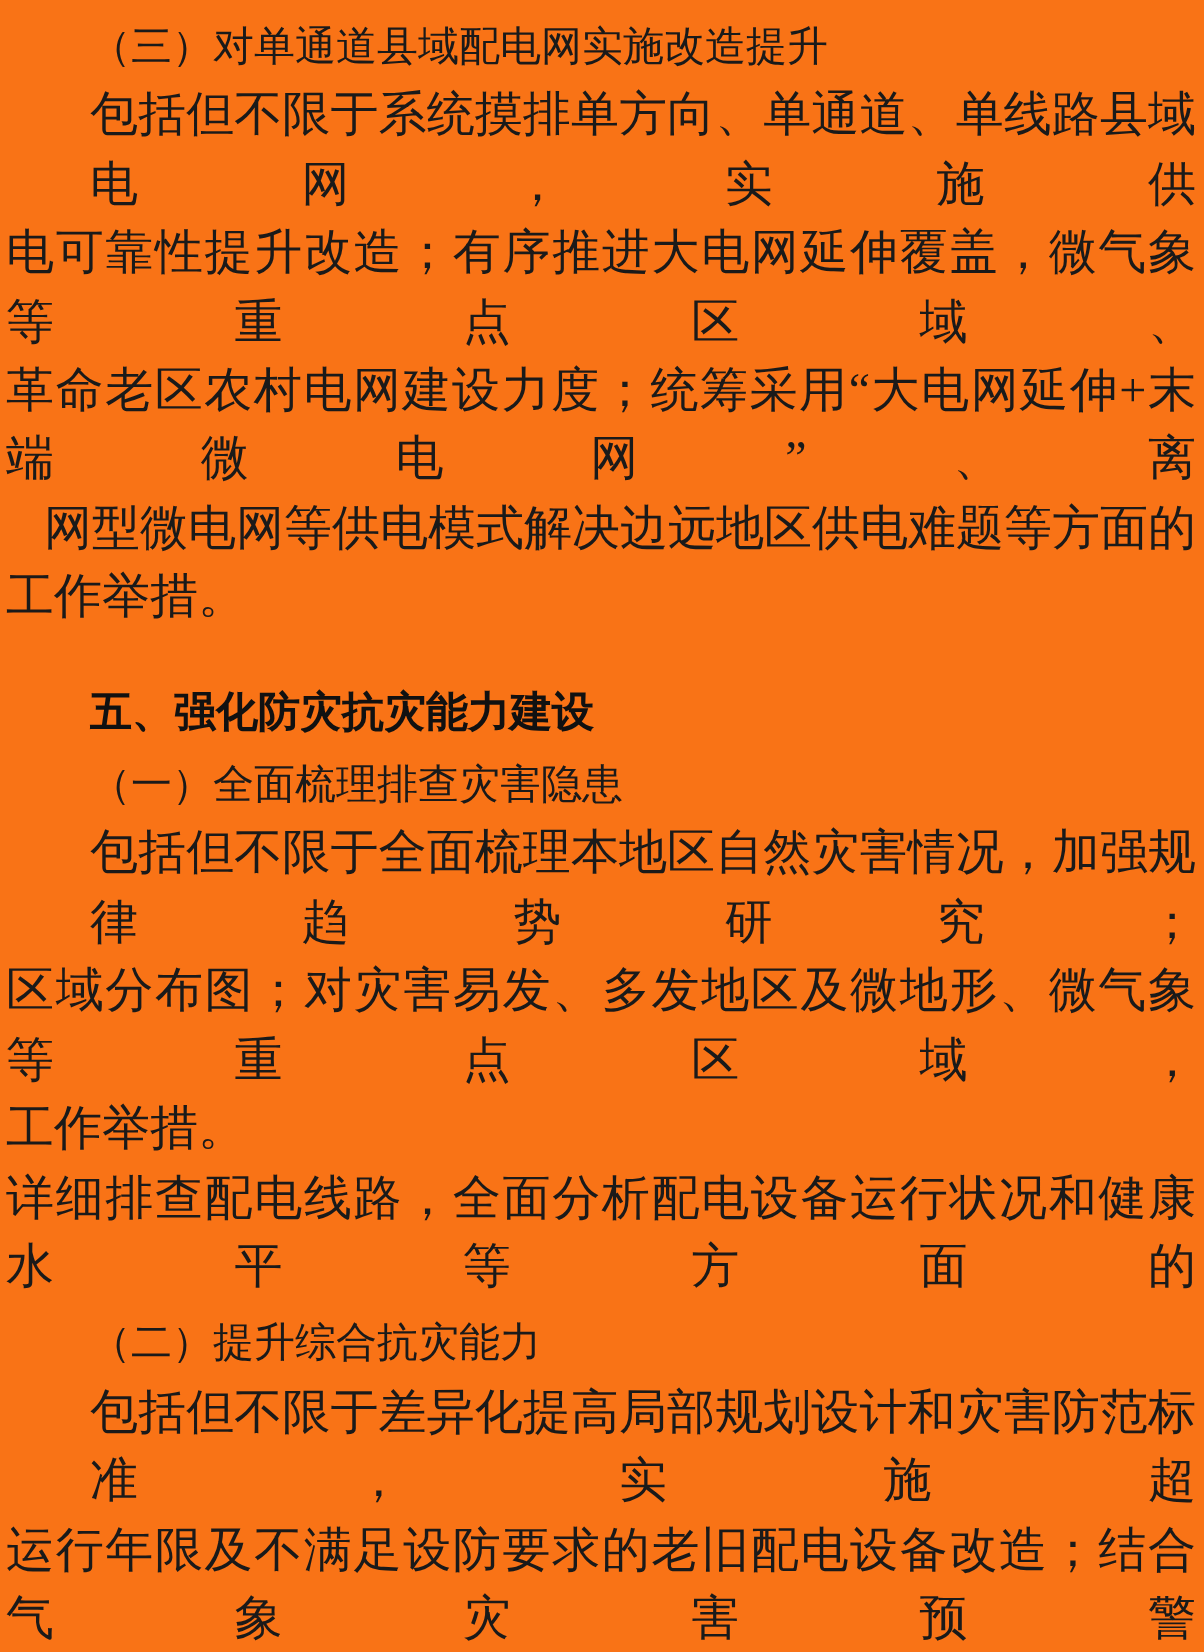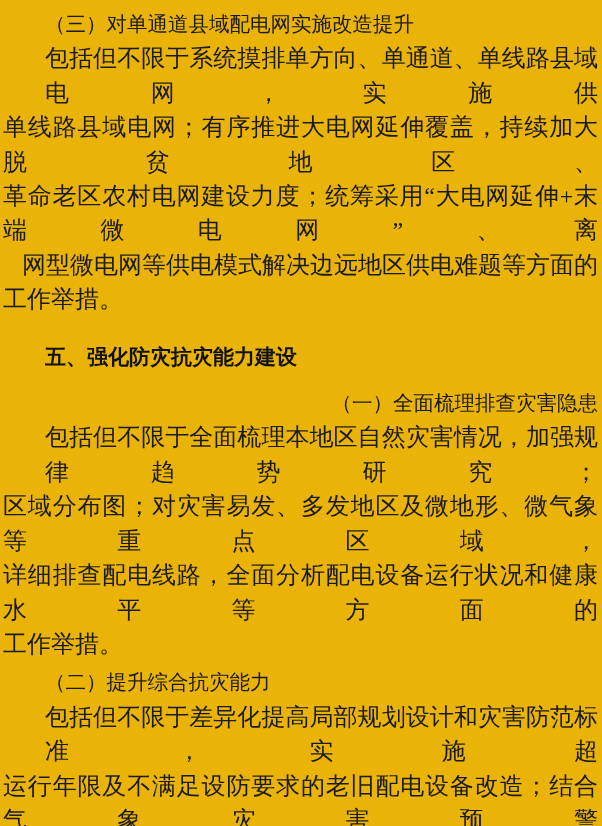--- a/index.html
+++ b/index.html
@@ -1,20 +1,20 @@
 <!DOCTYPE html>
 <html><head>
 <meta charset="utf-8">
 <style>
   html, body { margin: 0; padding: 0; background: #ffffff; }
   .page {
     position: relative;
     width: 602px;
     height: 826px;
-    background: #eab308;
+    background: #f97316;
     overflow: hidden;
     box-sizing: border-box;
     padding: 7px 4px 0 3px;
     color: #1a1a1a;
   }
   .line {
     font-family: "Liberation Serif", "DejaVu Serif", serif;
     font-size: 24px;
     line-height: 34.4px;
     text-align: justify;
@@ -35,46 +35,46 @@
   .bold-heading {
     font-family: "Liberation Sans", "DejaVu Sans", sans-serif;
     font-size: 21px;
     font-weight: 700;
     line-height: 34.4px;
     padding-left: 42px;
     color: #111111;
     text-align: left;
   }
   .mt-sec { margin-top: 23px; }
-  .mt-sub { margin-top: 12px; text-align: right; }
+  .mt-sub { margin-top: 2px; }
   .mt-sub2 { margin-top: 4px; }
 </style>
 </head>
 <body>
 
 <div class="page">
 
   <div class="kai-heading">（三）对单通道县域配电网实施改造提升</div>
 
   <div class="paragraph">
     <div class="line first">包括但不限于系统摸排单方向、单通道、单线路县域电网，实施供</div>
-    <div class="line">单线路县域电网；有序推进大电网延伸覆盖，持续加大脱贫地区、</div>
+    <div class="line">电可靠性提升改造；有序推进大电网延伸覆盖，微气象等重点区域、</div>
     <div class="line">革命老区农村电网建设力度；统筹采用“大电网延伸+末端微电网”、离</div>
     <div class="line last">网型微电网等供电模式解决边远地区供电难题等方面的工作举措。</div>
   </div>
 
   <div class="bold-heading mt-sec">五、强化防灾抗灾能力建设</div>
 
   <div class="kai-heading mt-sub">（一）全面梳理排查灾害隐患</div>
 
   <div class="paragraph">
     <div class="line first">包括但不限于全面梳理本地区自然灾害情况，加强规律趋势研究；</div>
     <div class="line">区域分布图；对灾害易发、多发地区及微地形、微气象等重点区域，</div>
+    <div class="line last">工作举措。</div>
     <div class="line">详细排查配电线路，全面分析配电设备运行状况和健康水平等方面的</div>
-    <div class="line last">工作举措。</div>
   </div>
 
   <div class="kai-heading mt-sub2">（二）提升综合抗灾能力</div>
 
   <div class="paragraph">
     <div class="line first">包括但不限于差异化提高局部规划设计和灾害防范标准，实施超</div>
     <div class="line">运行年限及不满足设防要求的老旧配电设备改造；结合气象灾害预警</div>
 
   </div>
 

